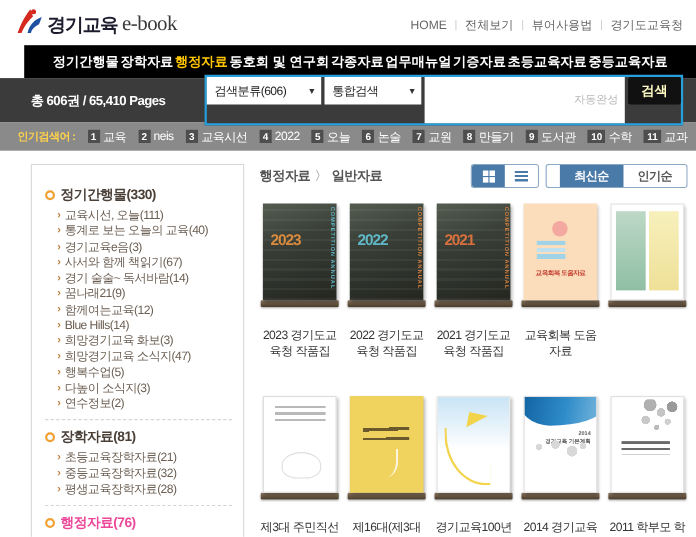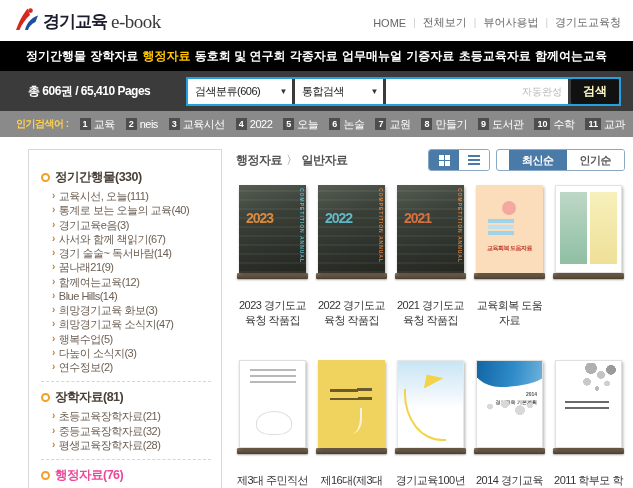--- a/index.html
+++ b/index.html
@@ -11,34 +11,34 @@
   .logo { position:absolute; left:14px; top:7px; display:flex; align-items:center; gap:4px; cursor:pointer; }
   .logo-kr { font-size:17px; font-weight:800; color:#1c1c2e; letter-spacing:-1px; }
   .logo-en { font-family:"Liberation Serif",serif; font-size:19px; color:#3a3a3a; letter-spacing:-0.5px; }
   .util-links { position:absolute; right:12px; top:15px; display:flex; align-items:center; gap:7px;
     font-size:11px; color:#666; }
   .util-links .sep { color:#ccc; font-size:10px; }
   .util-link { cursor:pointer; }
 
   
   .nav { height:30px; background:#000; display:flex; align-items:center;
-    justify-content:space-between; padding:0 26px; }
+    justify-content:space-between; padding:0 26px;margin-left:22px; }
   .nav-item { color:#fff; font-size:12px; font-weight:bold; cursor:pointer; white-space:nowrap; }
   .nav-item.active { color:#ffc600; }
 
   
   .searchbar { height:40px; background:#3b3b3b; display:flex; align-items:center; padding:0 8px 0 28px; }
   .search-stats { color:#fff; font-size:12px; font-weight:bold; width:158px; letter-spacing:-0.5px; }
   .search-group { display:flex; gap:3px; border:2px solid #25a0dc; background:#3b3b3b; align-items:stretch; }
   .fake-select { background:#fff; height:25px; display:flex; align-items:center; justify-content:space-between;
     font-size:11px; color:#222; padding:0 5px 0 7px; cursor:pointer; letter-spacing:-0.5px; }
   .fake-select .arrow { font-size:8px; color:#333; margin-left:6px; }
   .sel-cat { width:104px; }
   .sel-type { width:88px; }
-  .search-input { width:182px; height:25px; border:0; background:#fff; font-size:10px;
+  .search-input { width:182px; height:42px; border:0; background:#fff; font-size:10px;
     padding:0 6px; text-align:right; color:#333; outline:none; }
   .search-input::placeholder { color:#b9b9b9; }
   .search-btn { width:48px; height:25px; background:#111; color:#fef9c3; border:0; font-size:12px;
     font-weight:bold; cursor:pointer; border-radius:2px; }
 
   
   .keywordbar { height:26px; background:#8a8a8a; display:flex; align-items:center; padding:0 16px;
     gap:11px; white-space:nowrap; }
   .kw-label { color:#ffd24a; font-size:10px; font-weight:bold; letter-spacing:-0.5px; }
   .kw-item { display:flex; align-items:center; gap:3px; cursor:pointer; }
@@ -176,21 +176,21 @@
 
 <div class="nav">
     <div class="nav-item">정기간행물</div>
     <div class="nav-item">장학자료</div>
     <div class="nav-item active">행정자료</div>
     <div class="nav-item">동호회 및 연구회</div>
     <div class="nav-item">각종자료</div>
     <div class="nav-item">업무매뉴얼</div>
     <div class="nav-item">기증자료</div>
     <div class="nav-item">초등교육자료</div>
-    <div class="nav-item">함께여는교육</div>
+    <div class="nav-item">중등교육자료</div>
   </div>
 
 <div class="searchbar">
   <div class="search-stats">총 606권  /  65,410 Pages</div>
   <div class="search-group">
     <div class="fake-select sel-cat">
       <span>검색분류(606)</span>
       <span class="arrow">▼</span>
     </div>
     <div class="fake-select sel-type">

